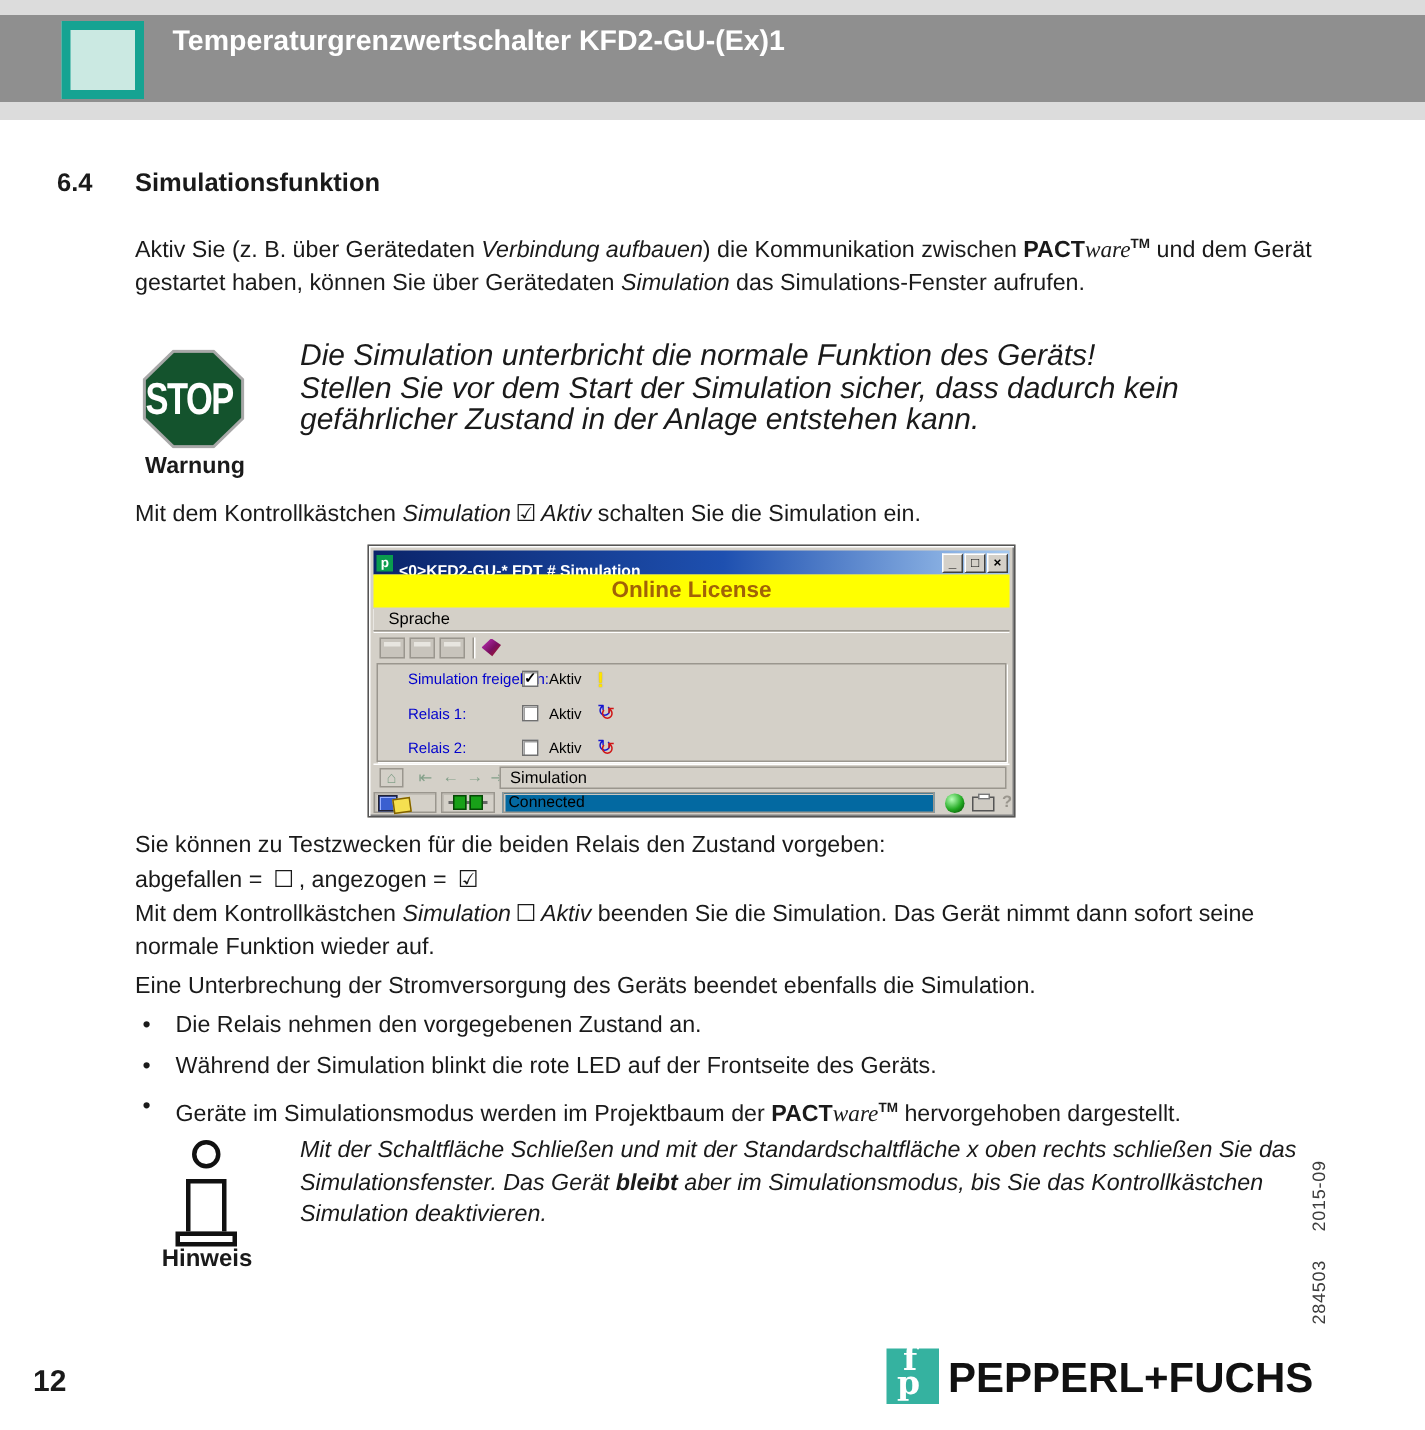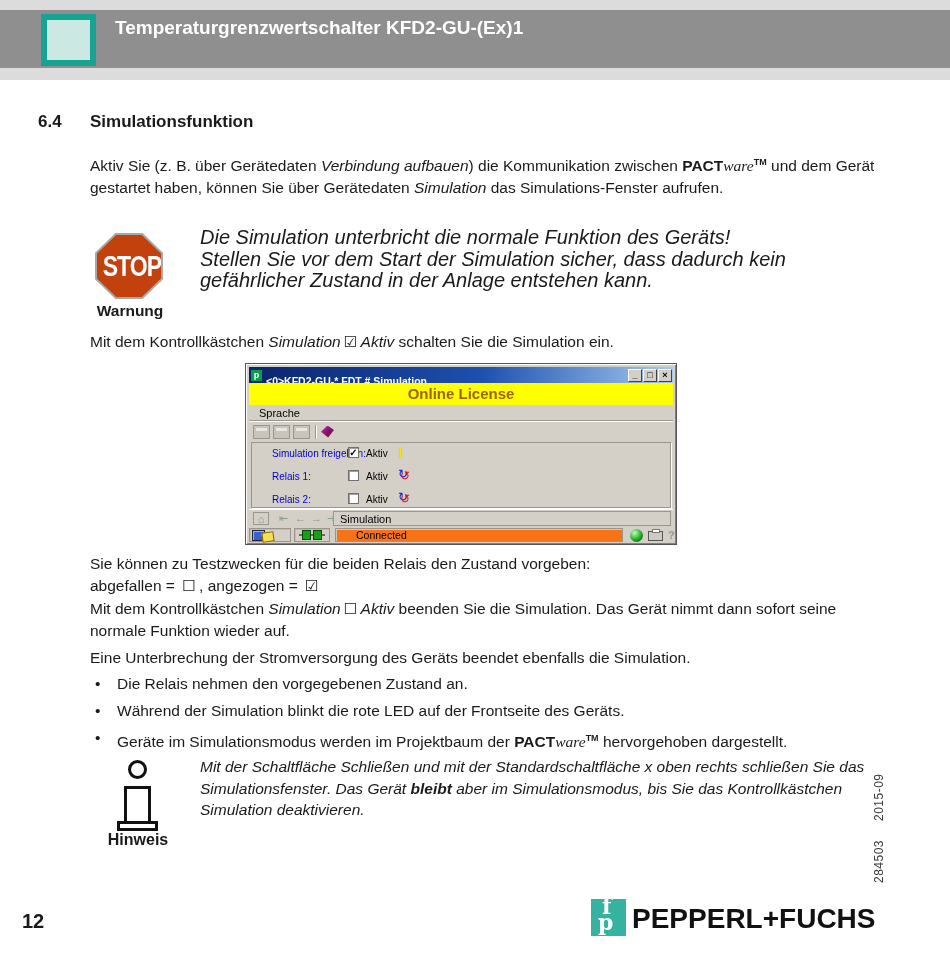--- a/index.html
+++ b/index.html
@@ -28,21 +28,21 @@
 
   .p-intro    { left:90px; top:151px; width:786px; }
   .p-activate { left:90px; top:331px; width:786px; }
 
   
   .stop-outer { left:95px; top:233px; width:68px; height:66px;
                 clip-path:polygon(30% 0,70% 0,100% 30%,100% 70%,70% 100%,30% 100%,0 70%,0 30%);
                 background:#a8a8a8; }
   .stop-inner { position:absolute; left:2px; top:2px; right:2px; bottom:2px;
                 clip-path:polygon(30% 0,70% 0,100% 30%,100% 70%,70% 100%,30% 100%,0 70%,0 30%);
-                background:#c2410c; display:flex; align-items:center; justify-content:flex-end; }
+                background:#14532d; display:flex; align-items:center; justify-content:flex-start; }
   .stop-word  { color:#fff; font-weight:bold; font-size:23px; letter-spacing:-1px; transform:scaleY(1.3); }
   .warn-label { left:92px; top:302px; width:76px; text-align:center; font-weight:bold; font-size:15.5px; }
   .warn-text  { left:200px; top:227px; width:674px; font-style:italic; font-size:20px; line-height:21.5px; }
 
   
   .simwin { left:245px; top:363px; width:432px; height:182px; background:#d4d0c8;
             border:1px solid #555; box-shadow:inset 1px 1px 0 #fff, inset -1px -1px 0 #808080;
             font-family:"Liberation Sans", sans-serif; }
   .sw-title { position:absolute; left:3px; top:3px; right:3px; height:16px;
               background:linear-gradient(90deg,#0a246a 0%, #1e50b0 55%, #a6caf0 100%);
@@ -93,23 +93,23 @@
   .sb-box2  { left:45px; width:36px; justify-content:center; }
   .ic-pc    { width:13px; height:11px; border:1px solid #223; background:#3a5fd0;
               box-shadow:inset 1px 1px 0 #9ab0ff; position:relative; }
   .ic-pen   { width:12px; height:10px; background:#f5e050; border:1px solid #806000;
               position:relative; left:-4px; top:2px; transform:rotate(-8deg); }
   .ic-plug  { position:relative; width:26px; height:10px; }
   .ic-plug .bar { position:absolute; left:0; right:0; top:4px; height:2px; background:#666; }
   .ic-plug .g1, .ic-plug .g2 { position:absolute; top:0; width:9px; height:10px;
               background:#18a018; border:1px solid #054805; }
   .ic-plug .g1 { left:3px; } .ic-plug .g2 { right:3px; }
-  .sb-field { position:absolute; left:86px; top:0; width:288px; height:14px; background:#f97316;
+  .sb-field { position:absolute; left:86px; top:0; width:288px; height:14px; background:#0369a1;
               border:1px solid #9a968e; box-shadow:inset 1px 1px 0 #ccc8c0;
-              font-size:10.5px; line-height:12px; padding-left:20px; color:#000; }
+              font-size:10.5px; line-height:12px; padding-left:3px; color:#000; }
   .sb-globe { position:absolute; left:381px; top:1px; width:13px; height:13px; border-radius:50%;
               background:radial-gradient(circle at 35% 30%, #b8ffb8, #22aa22 55%, #003800); }
   .sb-print { position:absolute; left:399px; top:3px; width:15px; height:10px; background:#cfcbc3;
               border:1px solid #555; }
   .sb-print i { position:absolute; left:3px; top:-3px; width:8px; height:4px; background:#fff; border:1px solid #777; }
   .sb-help  { position:absolute; left:419px; top:1px; font-size:11px; font-weight:bold; color:#9a968e; }
 
   
   .p-test1    { left:90px; top:553px; }
   .p-test2    { left:90px; top:575px; }

